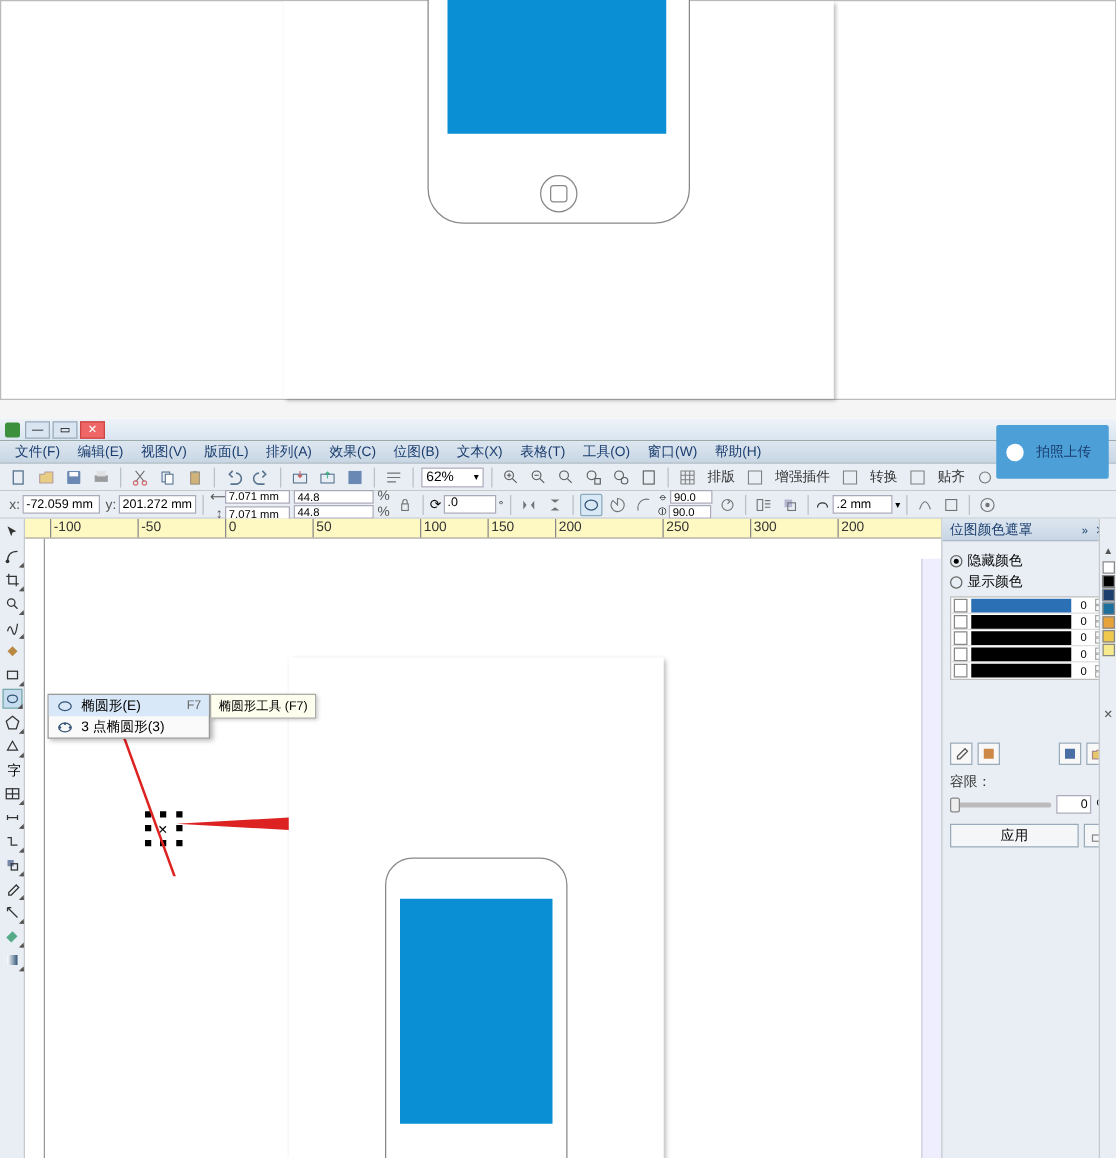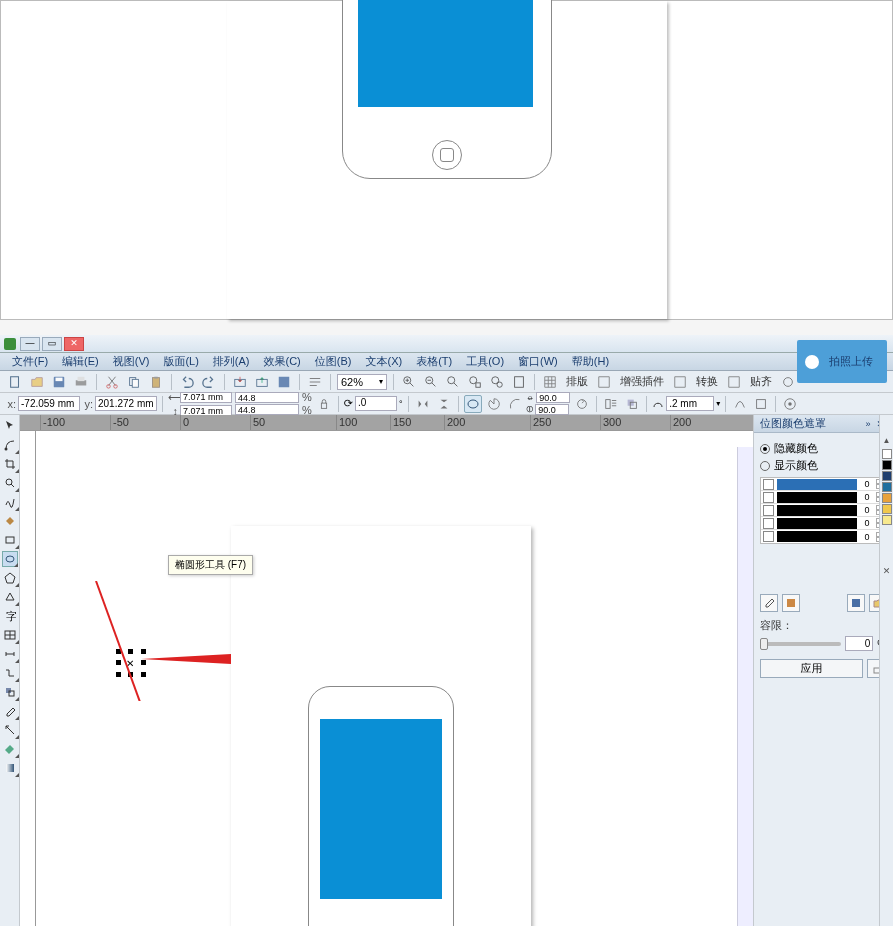--- a/index.html
+++ b/index.html
@@ -45,21 +45,21 @@
 .outl .ow{width:48px;height:15px;border:1px solid #aab;font-size:10px;padding:0 2px;background:#fff;}
 .shapebtn{width:18px;height:18px;border:1px solid #8ab;background:#d8e8f4;border-radius:2px;display:flex;align-items:center;justify-content:center;}
 
 .workspace{display:flex;height:529px;}
 .toolbox{width:20px;background:#e8eef4;border-right:1px solid #c4c9ce;display:flex;flex-direction:column;align-items:center;padding:3px 0;gap:3px;}
 .tool{width:16px;height:16px;display:flex;align-items:center;justify-content:center;position:relative;}
 .tool.active{background:#c8dcf0;border:1px solid #7aa;}
 .tool svg{width:12px;height:12px;}
 .tool.f::after{content:"";position:absolute;right:-1px;bottom:-1px;width:0;height:0;border:2px solid transparent;border-right-color:#555;border-bottom-color:#555;}
 
-.hruler{height:16px;background:#a3a3a3;border-bottom:1px solid #999;position:relative;font-size:8px;color:#333;overflow:hidden;text-align:center;}
+.hruler{height:16px;background:#fef9c3;border-bottom:1px solid #999;position:relative;font-size:8px;color:#333;overflow:hidden;text-align:center;}
 .hruler .tick{position:absolute;top:0;height:16px;border-left:1px solid #888;}
 .hruler .tick span{position:absolute;top:1px;left:2px;}
 .vruler{width:16px;background:#fff;border-right:1px solid #999;position:relative;}
 
 .canvas-wrap{flex:1;display:flex;flex-direction:column;position:relative;}
 .canvas-body{flex:1;display:flex;}
 .canvas{flex:1;background:#fff;position:relative;overflow:hidden;}
 .page2{position:absolute;left:195px;top:95px;width:300px;height:430px;background:#fff;box-shadow:2px 2px 4px rgba(0,0,0,.3);}
 .phone2{position:absolute;left:50%;transform:translateX(-50%);top:160px;width:146px;height:265px;border:1px solid #888;border-radius:22px;}
 .phone2 .scr{position:absolute;left:11px;top:32px;width:122px;height:180px;background:#0a8fd5;}
@@ -596,20 +596,42 @@
             <div class="x">✕</div>
           </div>
 
           <svg class="arrow1">
               <line x1="10" y1="0" x2="90" y2="220" stroke="#d22" stroke-width="2"></line>
             </svg>
           <svg class="arrow2">
               <polygon points="0,8 90,3 90,13" fill="#d22"></polygon>
             </svg>
 
+          <div class="flyout">
+            <div class="fi hover">
+              <div class="ic">
+                  <svg width="12" height="12">
+                    <ellipse cx="6" cy="6" rx="5" ry="3.5" fill="none" stroke="#357"></ellipse>
+                  </svg>
+                </div>
+              <span>椭圆形(E)</span>
+              <span class="fk">F7</span>
+            </div>
+            <div class="fi">
+              <div class="ic">
+                  <svg width="12" height="12">
+                    <ellipse cx="6" cy="6" rx="5" ry="3.5" fill="none" stroke="#357"></ellipse>
+                    <circle cx="2" cy="6" r="1" fill="#357"></circle>
+                    <circle cx="10" cy="6" r="1" fill="#357"></circle>
+                    <circle cx="6" cy="3" r="1" fill="#357"></circle>
+                  </svg>
+                </div>
+              <span>3 点椭圆形(3)</span>
+            </div>
+          </div>
           <div class="tooltip">椭圆形工具 (F7)</div>
 
           <div class="scroll-v"></div>
         </div>
       </div>
     </div>
 
     <div class="docker">
       <div class="tabhdr">
         <span class="tx">位图颜色遮罩</span>

